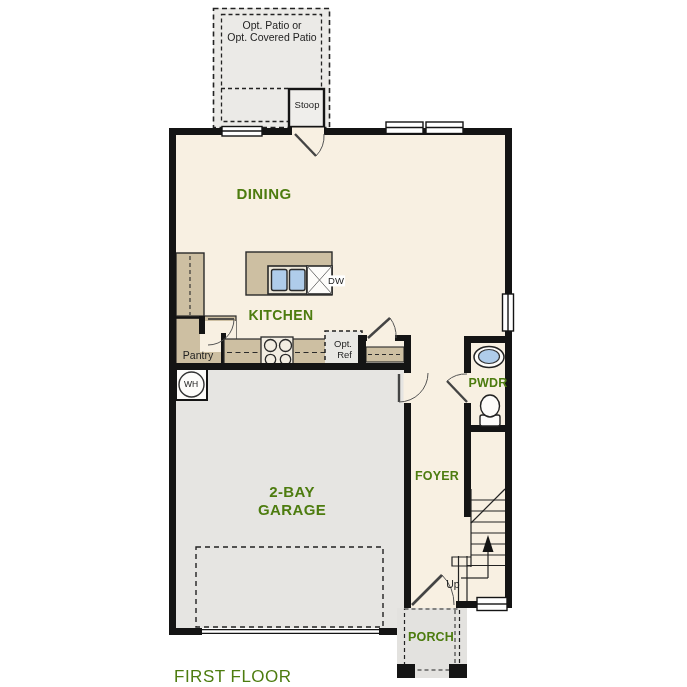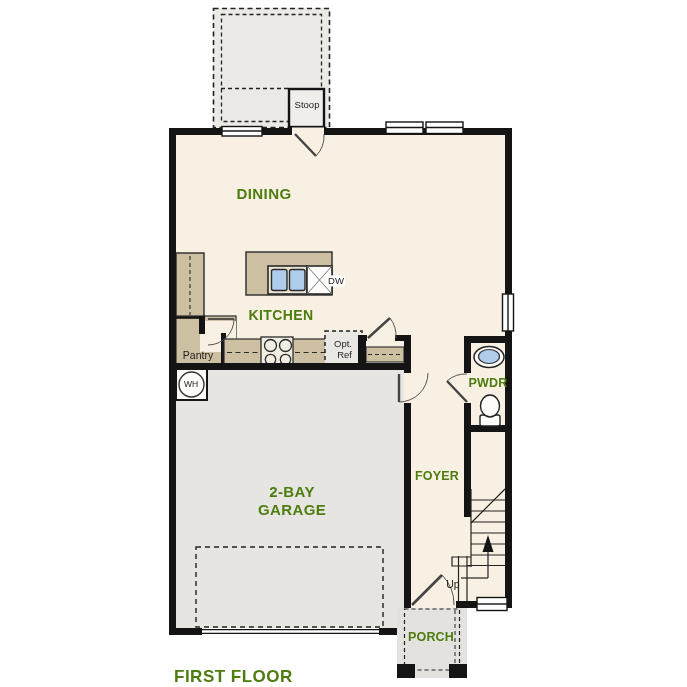--- a/index.html
+++ b/index.html
@@ -9,21 +9,21 @@
   svg.geom{position:absolute;left:0;top:0;}
   .lbl{position:absolute;transform:translate(-50%,-50%);text-align:center;white-space:pre-line;
        color:#4d7c0f;line-height:1.18;}
   .room{font-weight:700;font-size:15px;letter-spacing:.4px;}
   .room-md{font-weight:700;font-size:14px;letter-spacing:.4px;}
   .room-sm{font-weight:700;font-size:12.5px;letter-spacing:.2px;}
   .ann{font-size:10.5px;color:#222;}
   .ann-sm{font-size:9.5px;color:#222;}
   .ann-xs{font-size:8.5px;color:#222;}
   .chip{background:#ffffff;padding:0 1px;}
-  .title{font-weight:700;font-size:17px;letter-spacing:.5px;transform:translate(0,-50%);text-align:center;}
+  .title{font-weight:400;font-size:17px;letter-spacing:.5px;transform:translate(0,-50%);text-align:center;}
 </style>
 </head>
 <body>
 
 <div class="plan">
 
 <svg class="geom" width="687" height="687" viewBox="0 0 687 687">
 
   <g>
     <rect x="213" y="8" width="117" height="120" fill="#ebeae7"></rect>
@@ -207,20 +207,22 @@
 
   <g>
     <rect x="397" y="608" width="70" height="70" fill="#e3e2df"></rect>
     <rect x="404.5" y="609" width="55" height="61" fill="none" stroke="#222" stroke-width="1.2" stroke-dasharray="4 3"></rect>
     <line x1="455" y1="610" x2="455" y2="678" stroke="#222" stroke-width="1" stroke-dasharray="4 3"></line>
     <rect x="397" y="664" width="18" height="14" fill="#141414"></rect>
     <rect x="449" y="664" width="18" height="14" fill="#141414"></rect>
   </g>
 </svg>
 
+<div class="lbl ann" style="left:272px;top:31px;">Opt. Patio or
+Opt. Covered Patio</div>
 <div class="lbl ann-sm" style="left:307px;top:105px;">Stoop</div>
 <div class="lbl room" style="left:264px;top:194px;">DINING</div>
 <div class="lbl room-md" style="left:281px;top:315px;">KITCHEN</div>
 <div class="lbl ann-sm chip" style="left:320px;top:281px;margin-left:16px;">DW</div>
 <div class="lbl ann" style="left:198px;top:355px;">Pantry</div>
 <div class="lbl ann-sm" style="left:343px;top:349px;text-align:right;">Opt.
 Ref</div>
 <div class="lbl ann-xs" style="left:191px;top:384px;">WH</div>
 <div class="lbl room" style="left:292px;top:501px;">2-BAY
 GARAGE</div>

